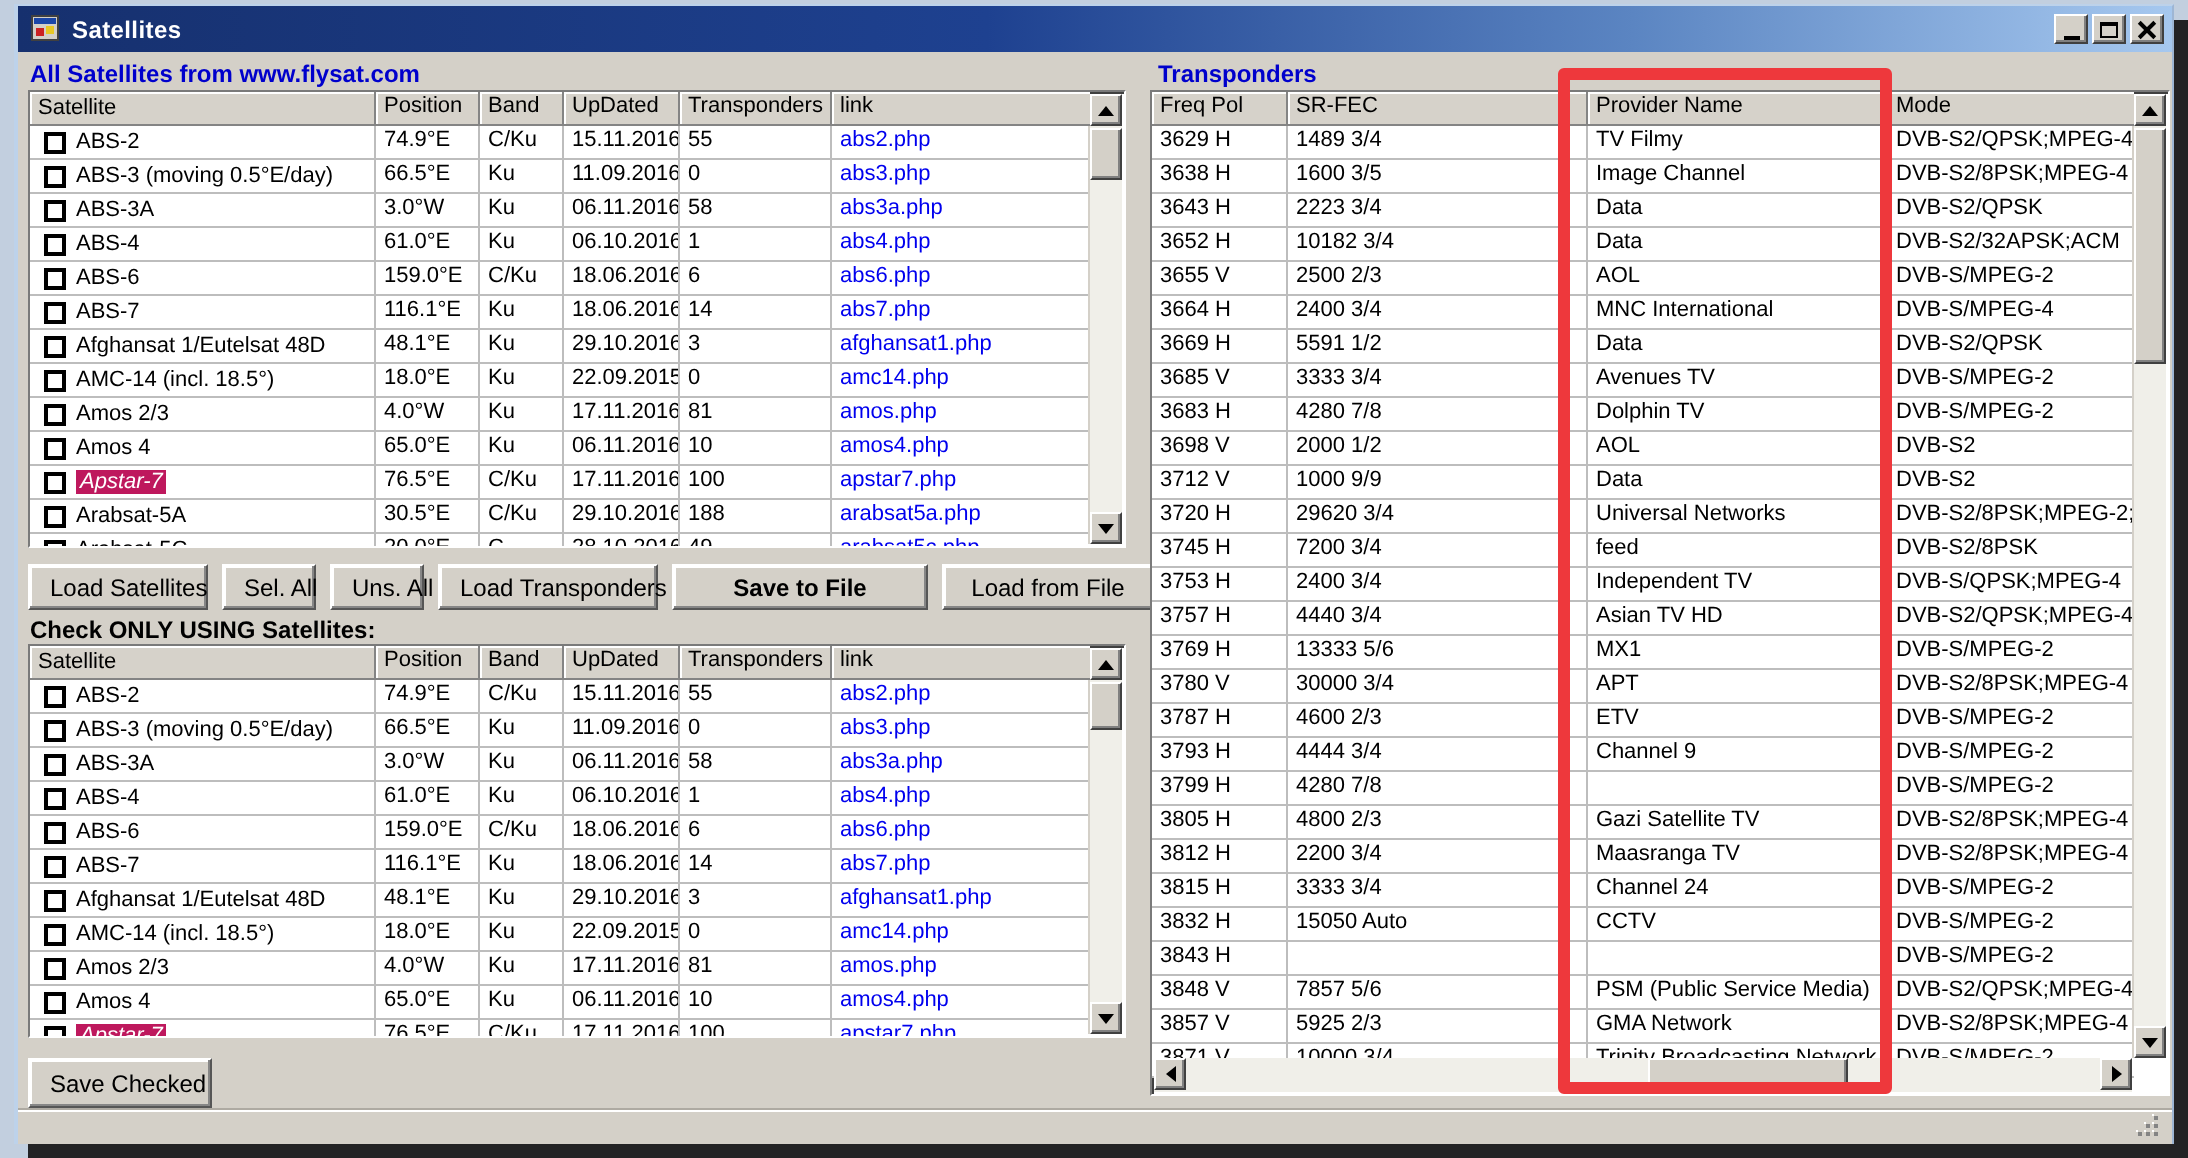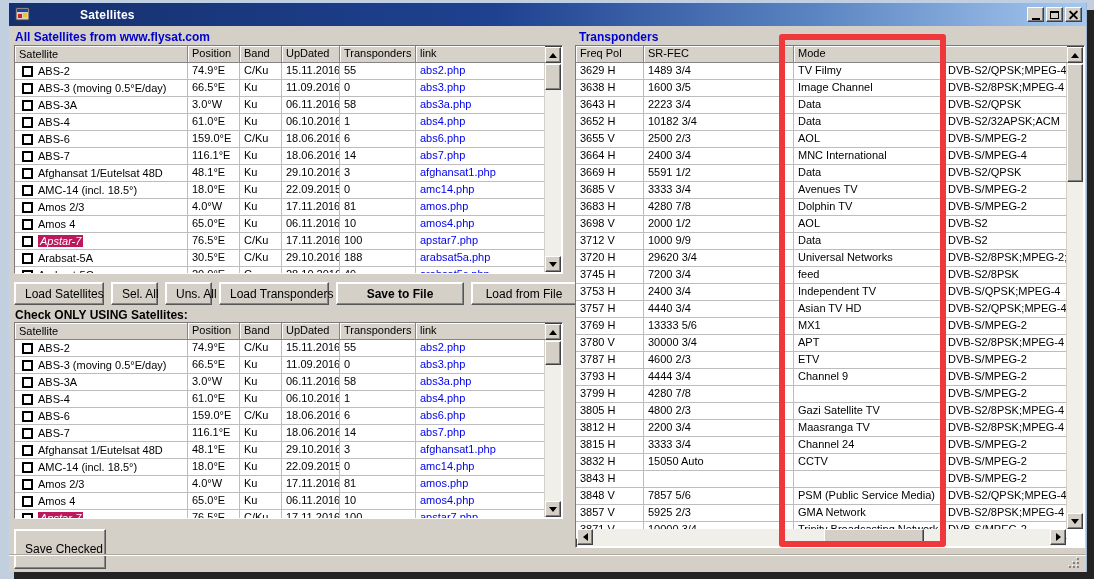--- a/index.html
+++ b/index.html
@@ -13,21 +13,21 @@
   .window {
     position:absolute; left:7px; top:2px; width:1080px; height:570px;
     background:#d4d0c8;
     border-left:2px solid #bdd2ea; border-top:1px solid #bdd2ea; border-right:1px solid #9eb6d4;
     box-shadow:7px 8px 0 #232325;
   }
   
   .titlebar {
     position:absolute; left:0; top:0; right:0; height:23px;
     background:linear-gradient(to right,#16306e 0%,#1e4190 45%,#5b85c2 75%,#a6c8ef 100%);
-    display:flex; align-items:center; padding:0 4px; color:#fff;gap:44px;
+    display:flex; align-items:center; padding:0 4px; color:#fff;
   }
   .app-icon { width:16px; height:15px; margin:0 5px 0 2px; display:inline-block; }
   .title-text { font-weight:bold; font-size:12px; letter-spacing:.2px; }
   .win-btns { margin-left:auto; display:flex; gap:2px; }
   .winctl {
     width:17px; height:15px; background:#d4d0c8;
     border:1px solid #404040; border-top-color:#fff; border-left-color:#fff;
     box-shadow:inset -1px -1px 0 #808080;
     display:flex; align-items:center; justify-content:center; position:relative; cursor:default;
   }
@@ -451,28 +451,29 @@
       <span class="sbtn" style="top:0;">
           <span class="a-up"></span>
         </span>
       <span class="thumb" style="top:17px; height:24px;"></span>
       <span class="sbtn" style="bottom:0;">
           <span class="a-dn"></span>
         </span>
     </div>
   </div>
 
-  <button class="btn" style="position:absolute; left:5px; top:526px; width:92px; height:40px;">Save Checked</button>
+  <button class="btn" style="position:absolute; left:5px; top:526px; width:92px; height:25px;">Save Checked</button>
 
   <div class="blue-label" style="left: 570px; top: 27px; color: rgb(0, 0, 204);">Transponders</div>
 
   <div class="t3d" style="left:566px; top:42px; width:510px; height:503px;">
     <div class="thead" style="margin-right:17px;">
       <span class="th c-t1">Freq Pol</span>
       <span class="th c-t2">SR-FEC</span>
+      <span class="th c-t3">Provider Name</span>
       <span class="th c-t4" style="flex:1;">Mode</span>
     </div>
     <div id="trans-rows" style="margin-right:17px;">
         <div class="trow">
           <div class="cell c-t1">3629 H</div>
           <div class="cell c-t2">1489 3/4</div>
           <div class="cell c-t3">TV Filmy</div>
           <div class="cell c-t4">DVB-S2/QPSK;MPEG-4</div>
         </div>
         <div class="trow">

